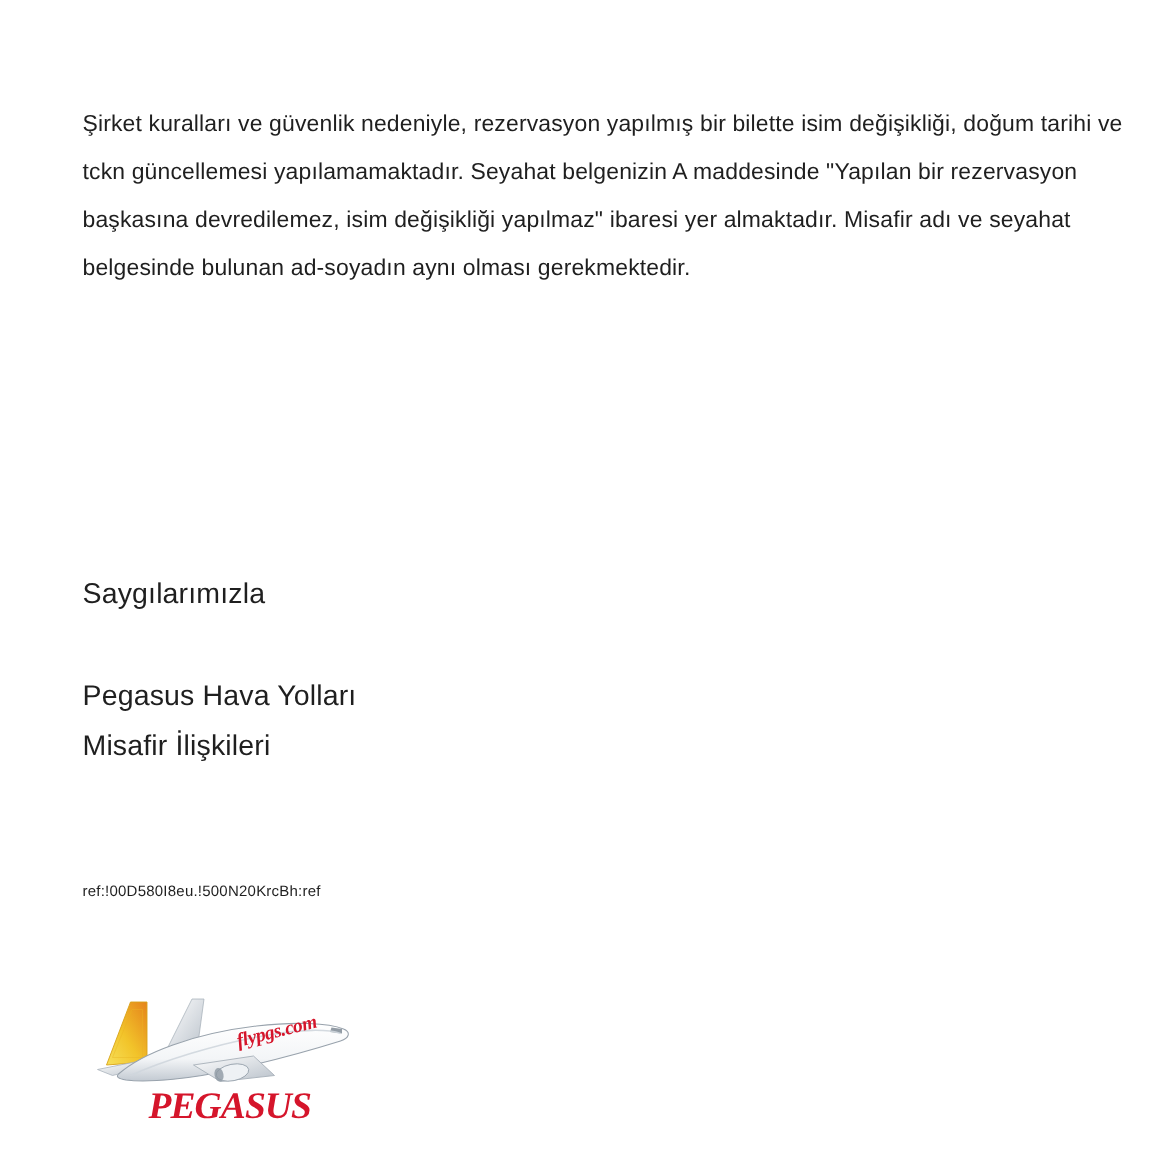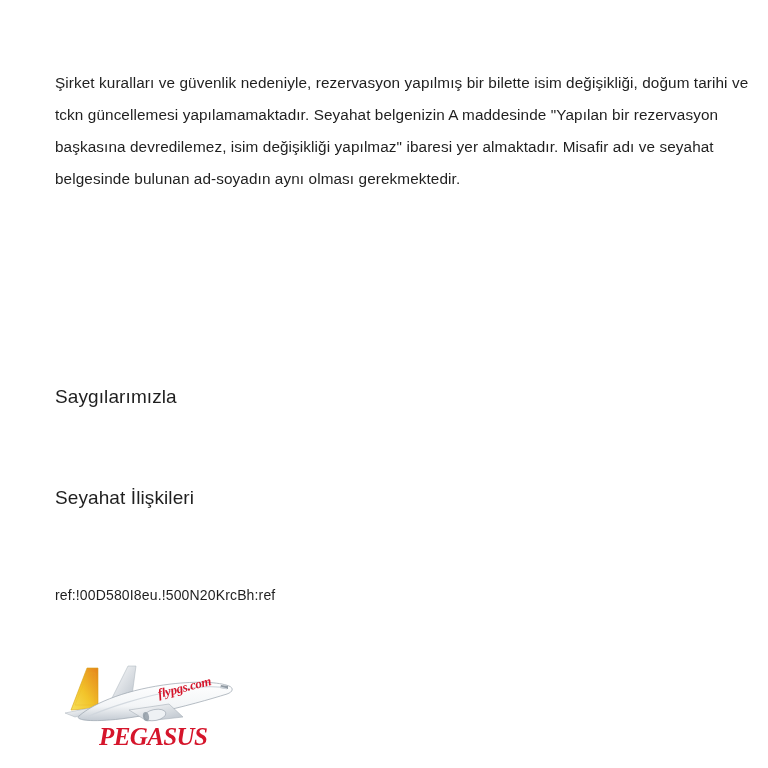--- a/index.html
+++ b/index.html
@@ -52,21 +52,21 @@
     white-space: nowrap;
   }
   .sig-regards { top: 387px; }
   .sig-company { top: 455px; }
   .sig-dept    { top: 488px; }
 
   .ref-code {
     position: absolute;
     left: 22px;
     top: 586px;
-    font-size: 14px;
+    font-size: 10px;
     line-height: 18px;
     color: #1f1f1f;
     letter-spacing: 0.15px;
     white-space: nowrap;
   }
 
   
   .logo {
     position: absolute;
     left: 18px;
@@ -83,22 +83,23 @@
 </head>
 <body>
 
 <div class="page">
 
   <p class="para para-main">Şirket kuralları ve güvenlik nedeniyle, rezervasyon yapılmış bir bilette isim değişikliği, doğum tarihi ve tckn güncellemesi yapılamamaktadır. Seyahat belgenizin A maddesinde "Yapılan bir rezervasyon başkasına devredilemez, isim değişikliği yapılmaz" ibaresi yer almaktadır. Misafir adı ve seyahat belgesinde bulunan ad-soyadın aynı olması gerekmektedir.</p>
 
 
   <div class="sig-line sig-regards">Saygılarımızla</div>
 
+  <div class="sig-line sig-company">Pegasus Hava Yolları</div>
 
-  <div class="sig-line sig-dept">Seyahat İlişkileri</div>
+  <div class="sig-line sig-dept">Misafir İlişkileri</div>
 
   <div class="ref-code">ref:!00D580I8eu.!500N20KrcBh:ref</div>
 
   <div class="logo">
     <svg viewBox="0 0 195 92" xmlns="http://www.w3.org/2000/svg" role="img">
       <defs>
         <linearGradient id="tailGrad" x1="0" y1="1" x2="1" y2="0">
           <stop offset="0%" stop-color="#f7e05a"></stop>
           <stop offset="45%" stop-color="#f2c42a"></stop>
           <stop offset="100%" stop-color="#e5831b"></stop>

